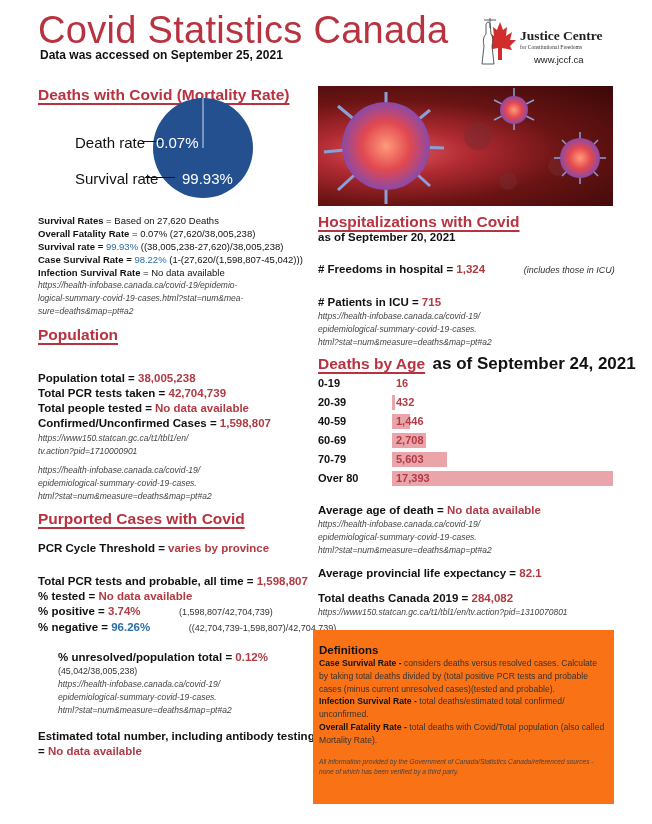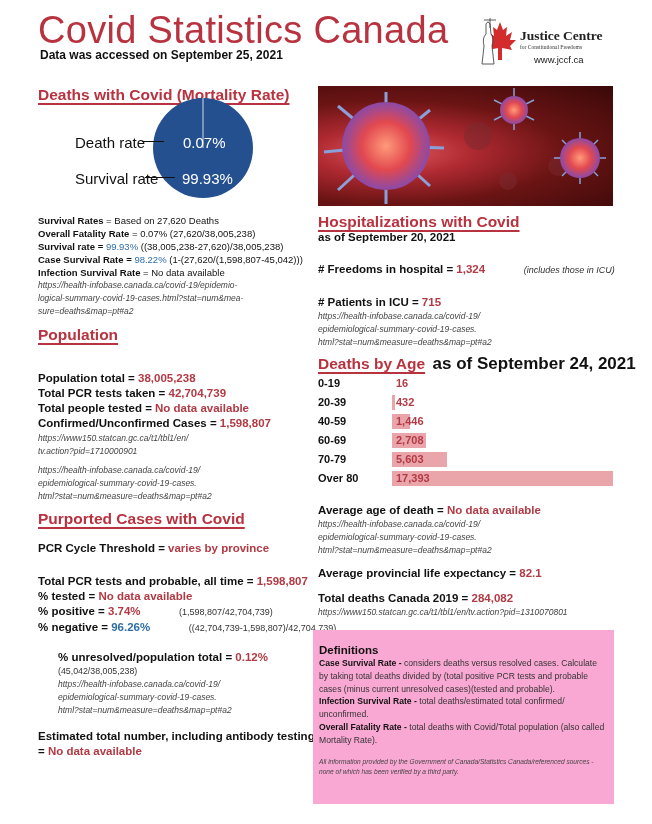--- a/index.html
+++ b/index.html
@@ -21,21 +21,21 @@
   .big { font-size: 11.5px; line-height: 15px; font-weight: bold; white-space: nowrap; }
   .src { font-size: 8.5px; line-height: 13px; font-style: italic; color: #444; white-space: nowrap; }
   .small-paren { font-size: 9px; font-weight: normal; color: #333; padding-left: 36px; }
   .pie-label { font-size: 15px; font-weight: normal; }
   .pie-line { height: 1px; background: #111; }
   .virus-img { left: 318px; top: 86px; width: 295px; height: 120px; background: radial-gradient(ellipse at 25% 55%, #e05a60 0%, #b02a32 25%, #6b1414 55%, #3a0808 100%); overflow: hidden; }
   .age-row { position: absolute; left: 0; height: 18px; width: 300px; }
   .age-label { position: absolute; left: 0; top: 2px; font-size: 11px; font-weight: bold; }
   .age-bar { position: absolute; left: 74px; top: 1px; height: 15px; background: #eaa5ab; }
   .age-val { position: absolute; left: 78px; top: 2px; font-size: 11px; font-weight: bold; color: #b23a44; }
-  .defs { left: 313px; top: 630px; width: 301px; height: 174px; background: #f9a8d4; padding: 14px 6px 6px 6px; }
+  .defs { left: 313px; top: 630px; width: 301px; height: 174px; background: #f97316; padding: 14px 6px 6px 6px; }
   .defs-title { font-size: 11.5px; font-weight: bold; margin-bottom: 1px; }
   .defs-p { font-size: 8.6px; line-height: 12.8px; color: #333; }
   .defs-p b { color: #111; }
   .defs-note { font-size: 6.6px; line-height: 10px; font-style: italic; color: #444; margin-top: 10px; }
 </style>
 </head>
 <body>
 
 <div class="abs title">Covid Statistics Canada</div>
 <div class="abs subtitle">Data was accessed on September 25, 2021</div>
@@ -54,21 +54,21 @@
 <div class="abs h2" style="left:38px; top:86px;">Deaths with Covid (Mortality Rate)</div>
 
 <div class="abs" style="left:153px; top:98px; width:100px; height:100px;">
   <svg width="100" height="100" viewBox="0 0 100 100">
     <circle cx="50" cy="50" r="50" fill="#24508f"></circle>
     <line x1="50" y1="0" x2="50" y2="50" stroke="#ffffff" stroke-width="0.8"></line>
   </svg>
 </div>
 <div class="abs pie-label" style="left:75px; top:134px;">Death rate</div>
 <div class="abs pie-line" style="left:142px; top:141px; width:22px;"></div>
-<div class="abs pie-label" style="left:183px; top:134px; color:#fff;">0.07%</div>
+<div class="abs pie-label" style="left:156px; top:134px; color:#fff;">0.07%</div>
 <div class="abs pie-label" style="left:75px; top:170px;">Survival rate</div>
 <div class="abs pie-line" style="left:145px; top:177px; width:30px;"></div>
 <div class="abs pie-label" style="left:182px; top:170px; color:#fff;">99.93%</div>
 
 <div class="abs" style="left:38px; top:214px;">
   <div class="line"><b>Survival Rates</b><span> = </span><span>Based on 27,620 Deaths</span></div>
   <div class="line"><b>Overall Fatality Rate</b><span> = </span><span>0.07%  (27,620/38,005,238)</span></div>
   <div class="line"><b>Survival rate</b><b> = </b><span class="blue">99.93%</span><span> ((38,005,238-27,620)/38,005,238)</span></div>
   <div class="line"><b>Case Survival Rate</b><b> = </b><span class="blue">98.22%</span><span> (1-(27,620/(1,598,807-45,042)))</span></div>
   <div class="line"><b>Infection Survival Rate</b><span> = </span><span>No data available</span></div>

